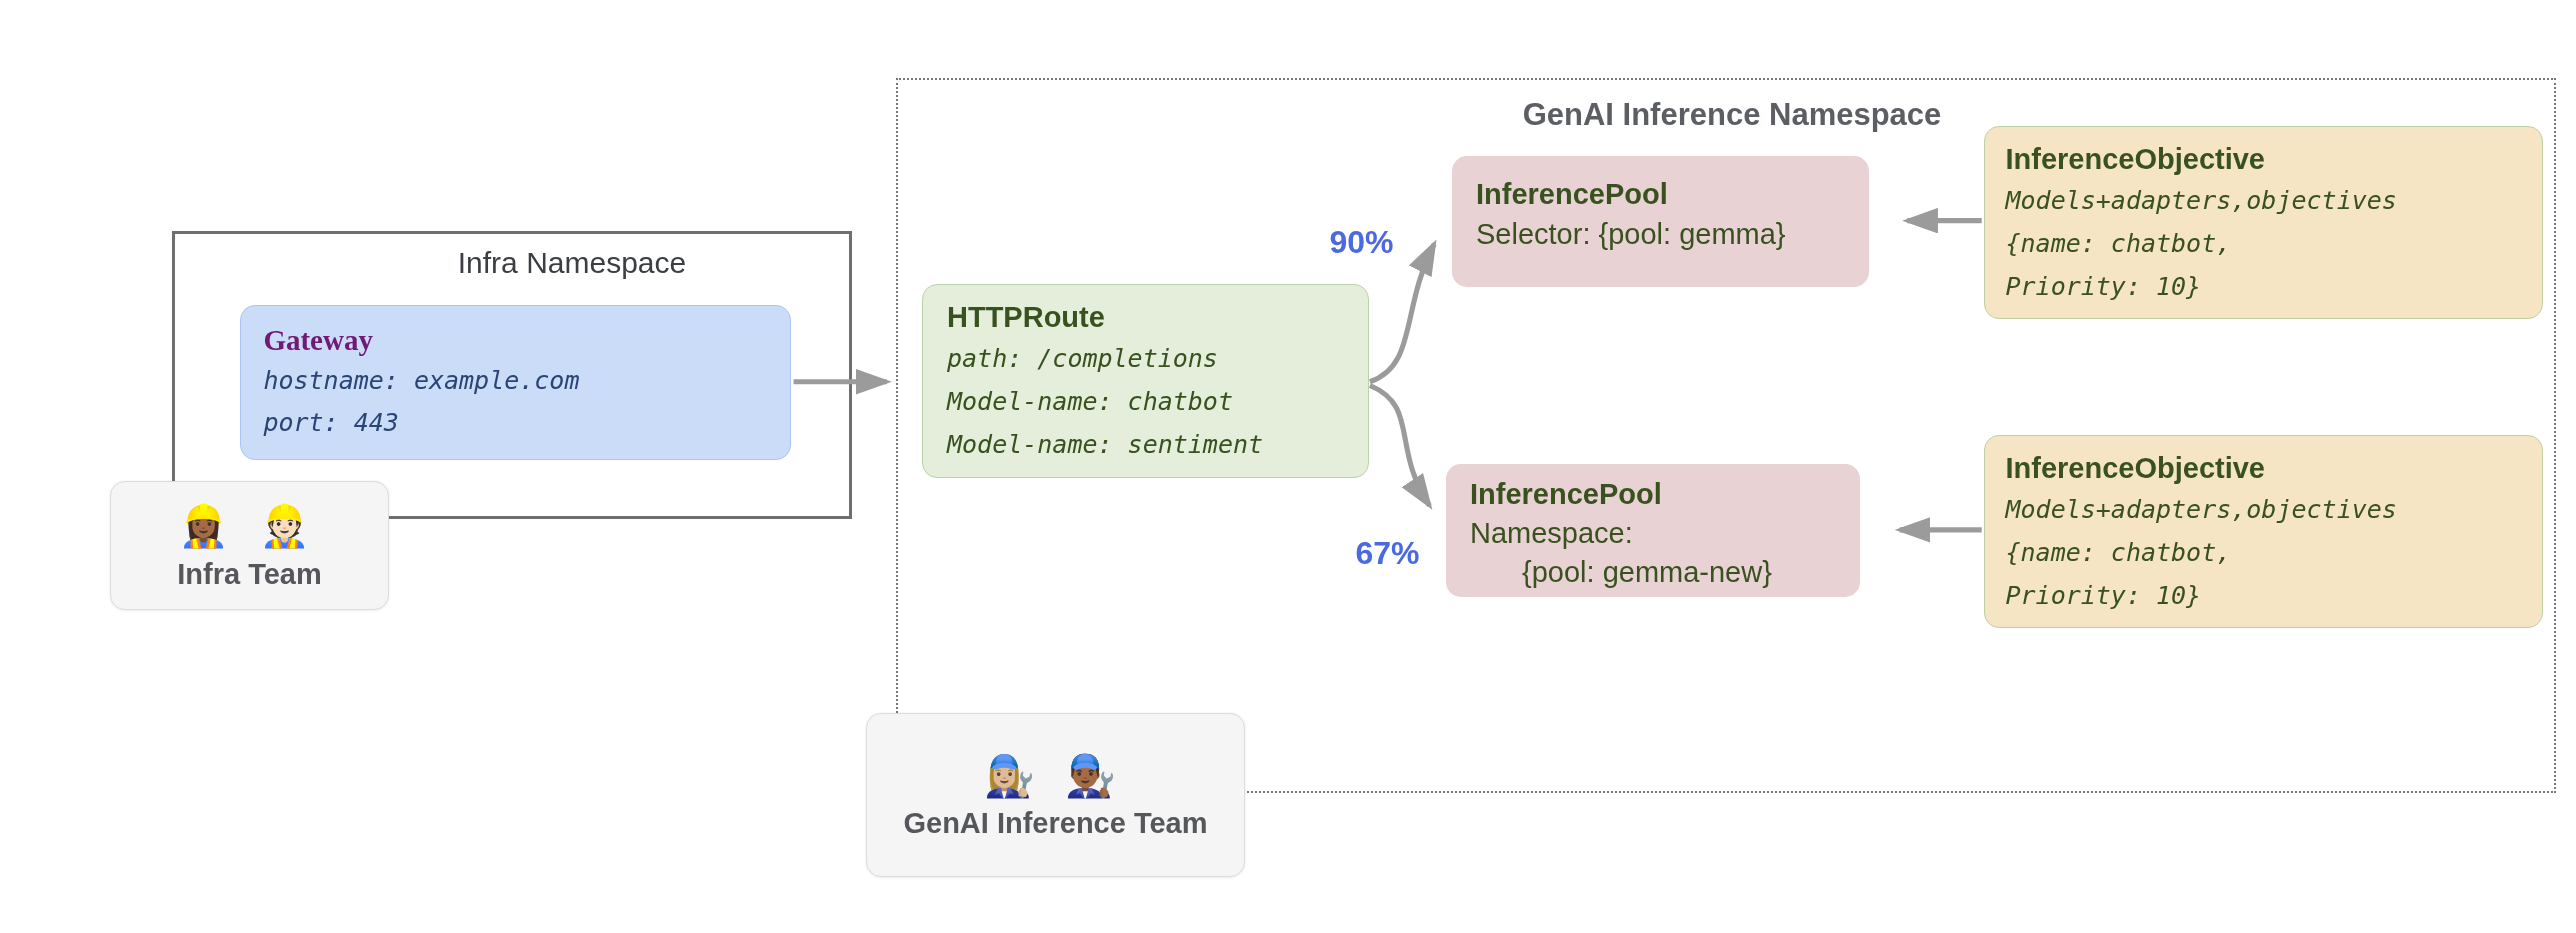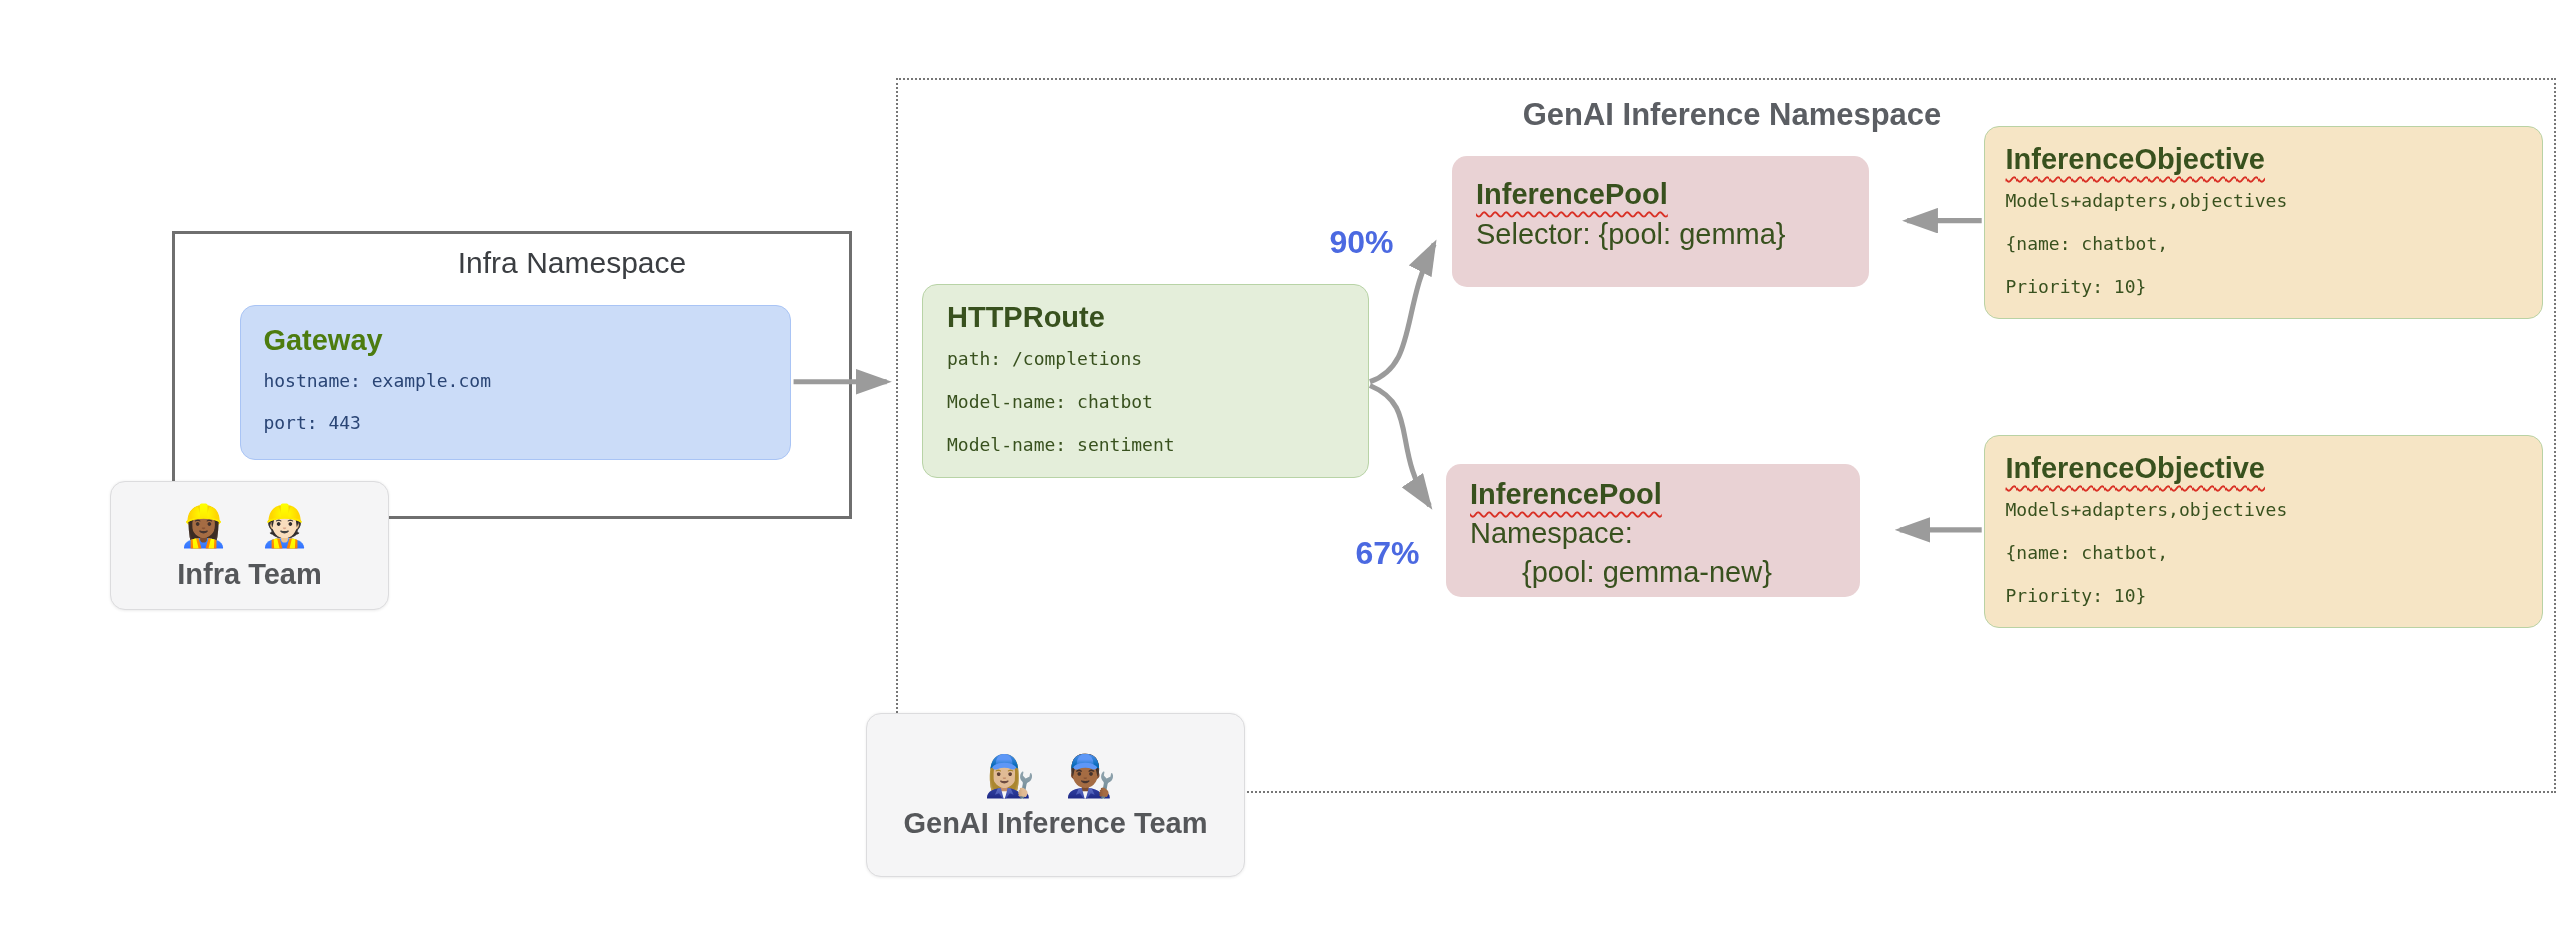--- a/index.html
+++ b/index.html
@@ -9,31 +9,31 @@
   }
   .abs{position:absolute;box-sizing:border-box;}
   
   .ns-dotted{border:2.8px dotted #767676;background:transparent;z-index:1;}
   .ns-solid{border:3.7px solid #6f6f6f;background:#ffffff;z-index:1;}
   .ns-title{font-weight:bold;color:#5b5e63;font-size:31px;text-align:center;z-index:2;}
   .ns-title-plain{font-weight:normal;color:#3b3e42;font-size:30px;text-align:center;z-index:2;}
   
   .box{border-radius:15px;z-index:4;padding:17px 24px;}
   .box-title{font-weight:bold;font-size:29px;line-height:39px;}
-  .mono{font-family:"DejaVu Sans Mono", monospace;font-size:18px;line-height:43px;white-space:pre;}
+  .mono{font-family:"DejaVu Sans Mono", monospace;font-size:25px;line-height:43px;white-space:pre;font-style:italic;}
   .sansline{font-size:29px;line-height:41px;white-space:pre;}
   .indent{padding-left:52px;}
   .squiggle{
-    text-decoration:underline;text-decoration-style:wavy;
+    text-decoration-style:wavy;
     text-decoration-color:#d93025;text-decoration-thickness:2.3px;
     text-underline-offset:6.5px;text-decoration-skip-ink:none;
   }
   
   #gateway{left:240px;top:305px;width:551px;height:155px;background:#cbdcf8;border:1.9px solid #a9c4f5;padding:15px 22.4px;}
-  #gateway .box-title{color:#4d7c0f;}
+  #gateway .box-title{color:#701a75;font-family:Liberation Serif, serif;}
   #gateway .mono{color:#2a4575;line-height:42px;}
   #httproute{left:922px;top:284px;width:447px;height:194px;background:#e4eeda;border:1.9px solid #b8d3a6;padding:13px 24px;}
   .green{color:#38511e;}
   #pool-top{left:1452px;top:156px;width:417px;height:131px;background:#e9d2d4;padding:18.6px 24px;}
   #pool-bottom{left:1446px;top:464px;width:414px;height:133px;background:#e9d2d4;padding:11.2px 24px;}
   .objective{background:#f6e5c5;border:1.9px solid #b9d2a4;width:559px;height:193px;padding:13px 20.5px;}
   #objective-top{left:1984px;top:126px;}
   #objective-bottom{left:1984px;top:435px;}
   
   .team{

